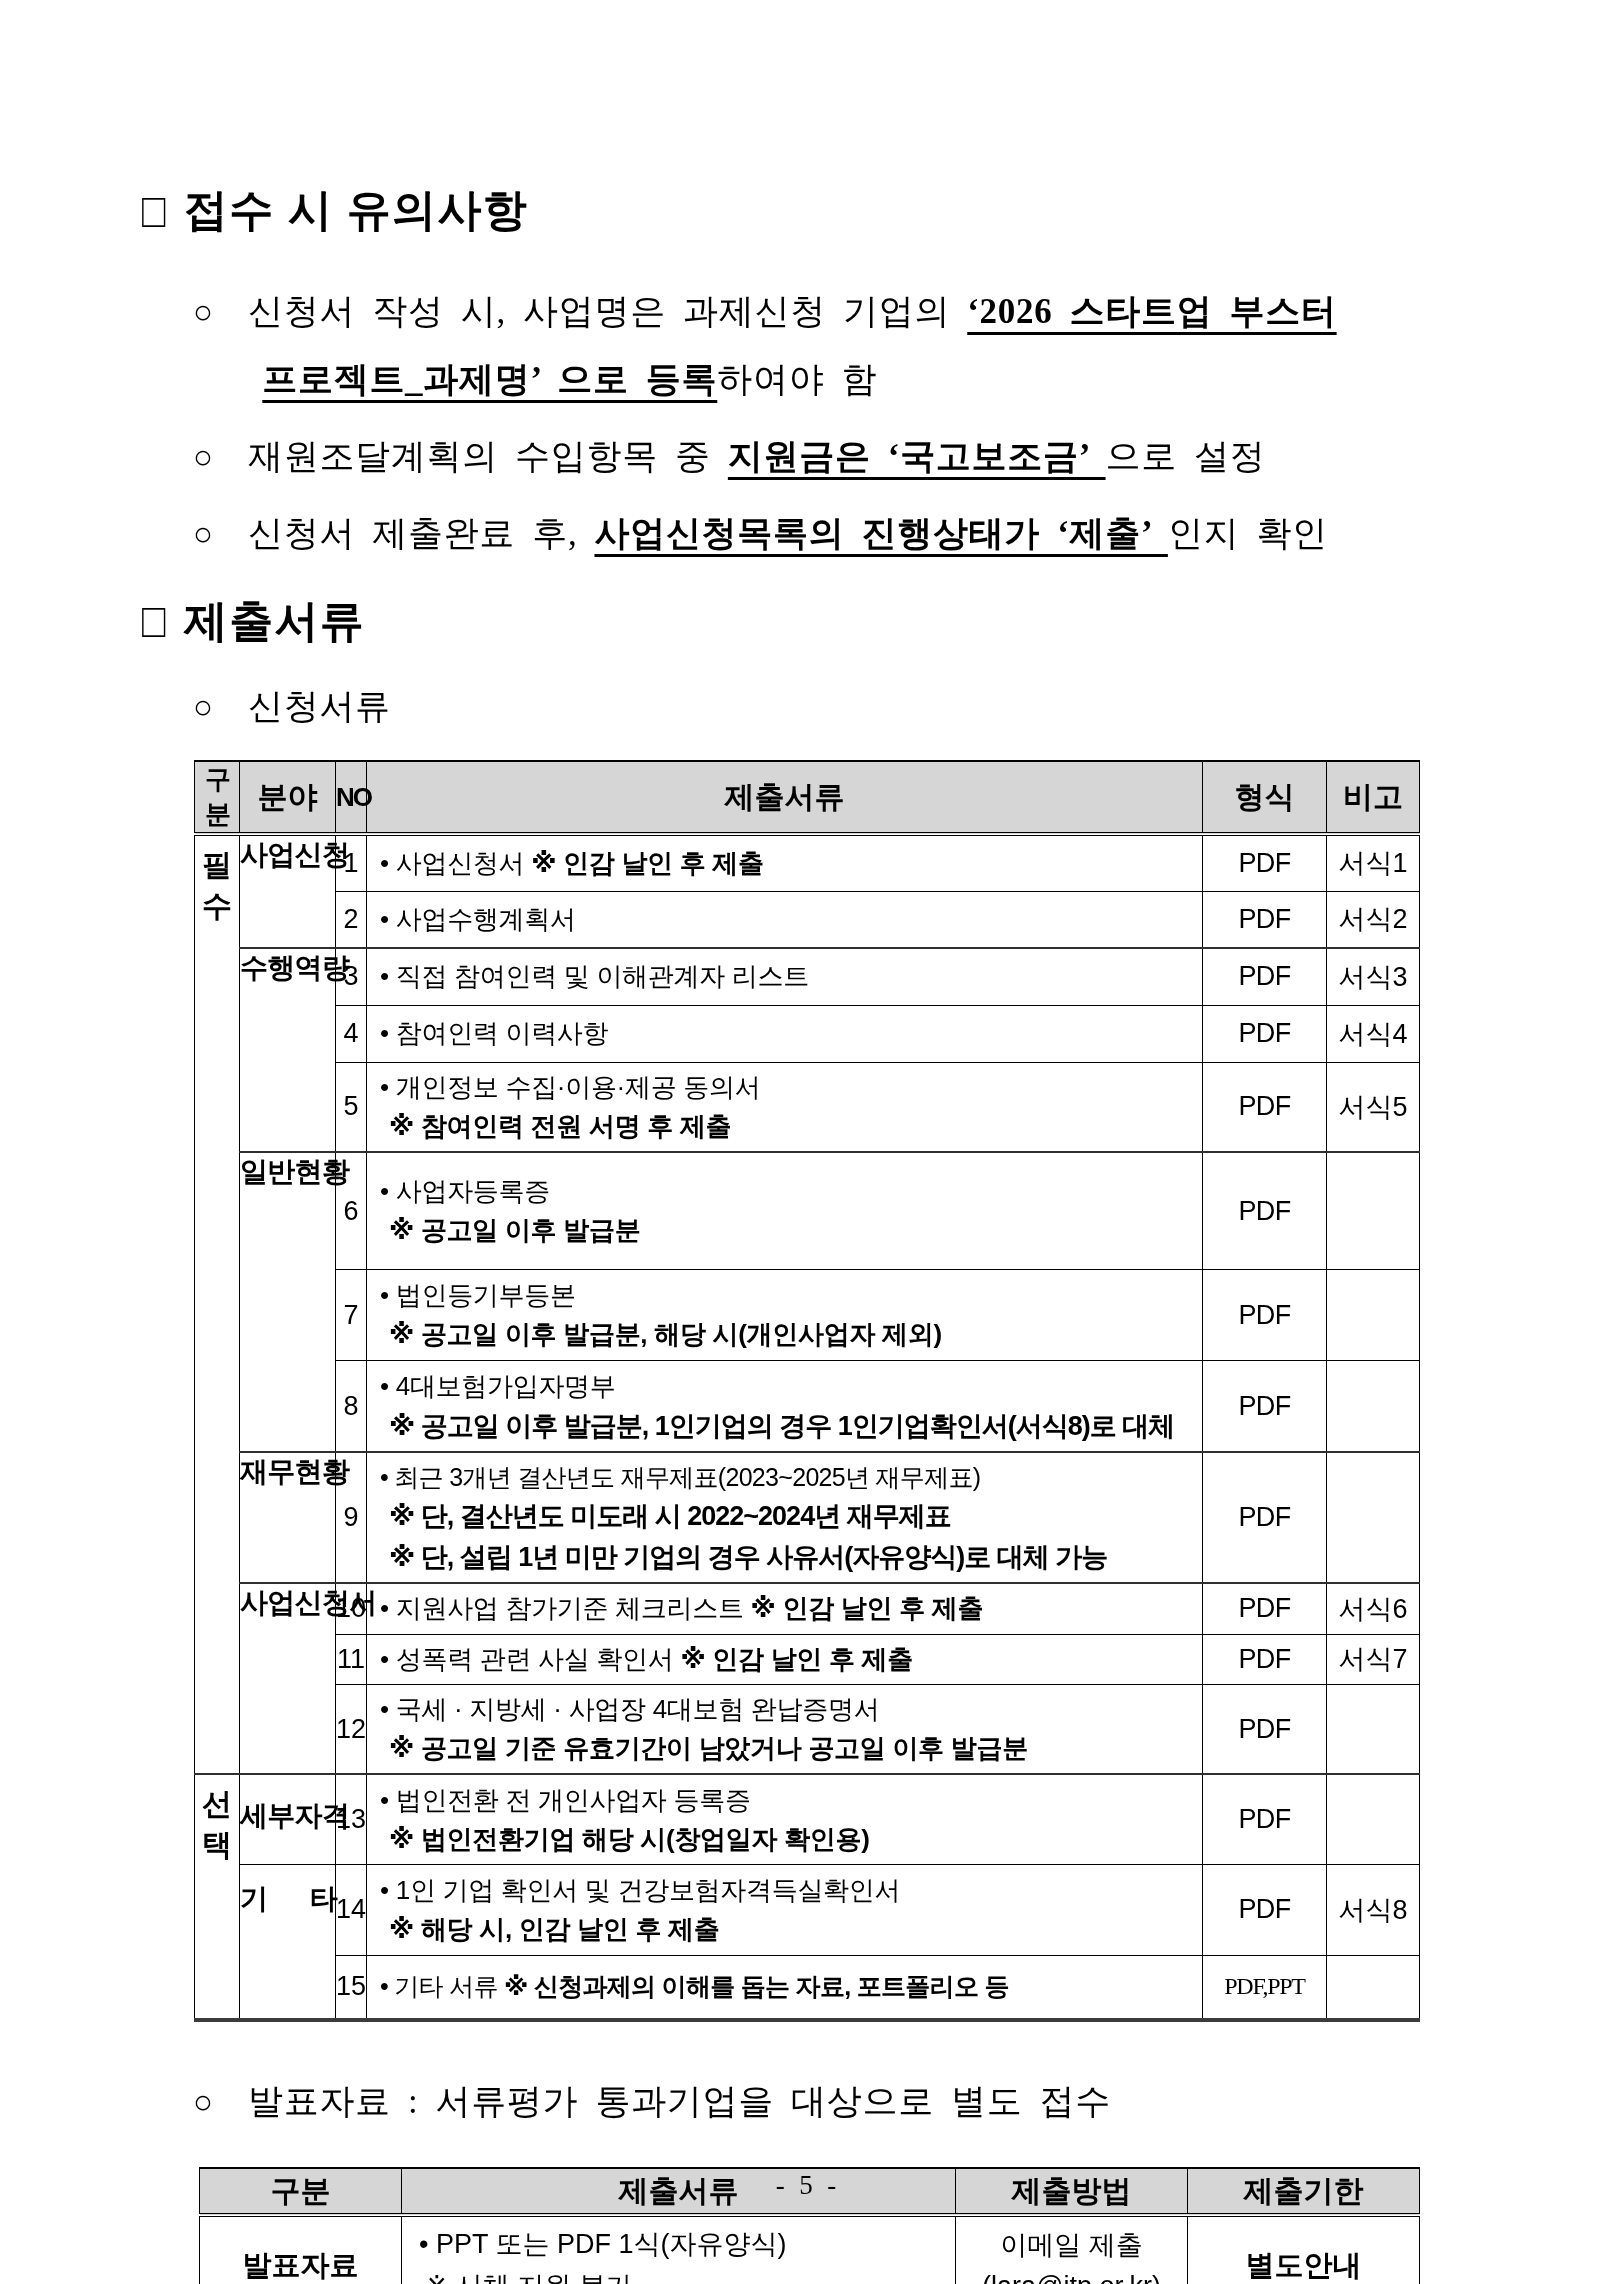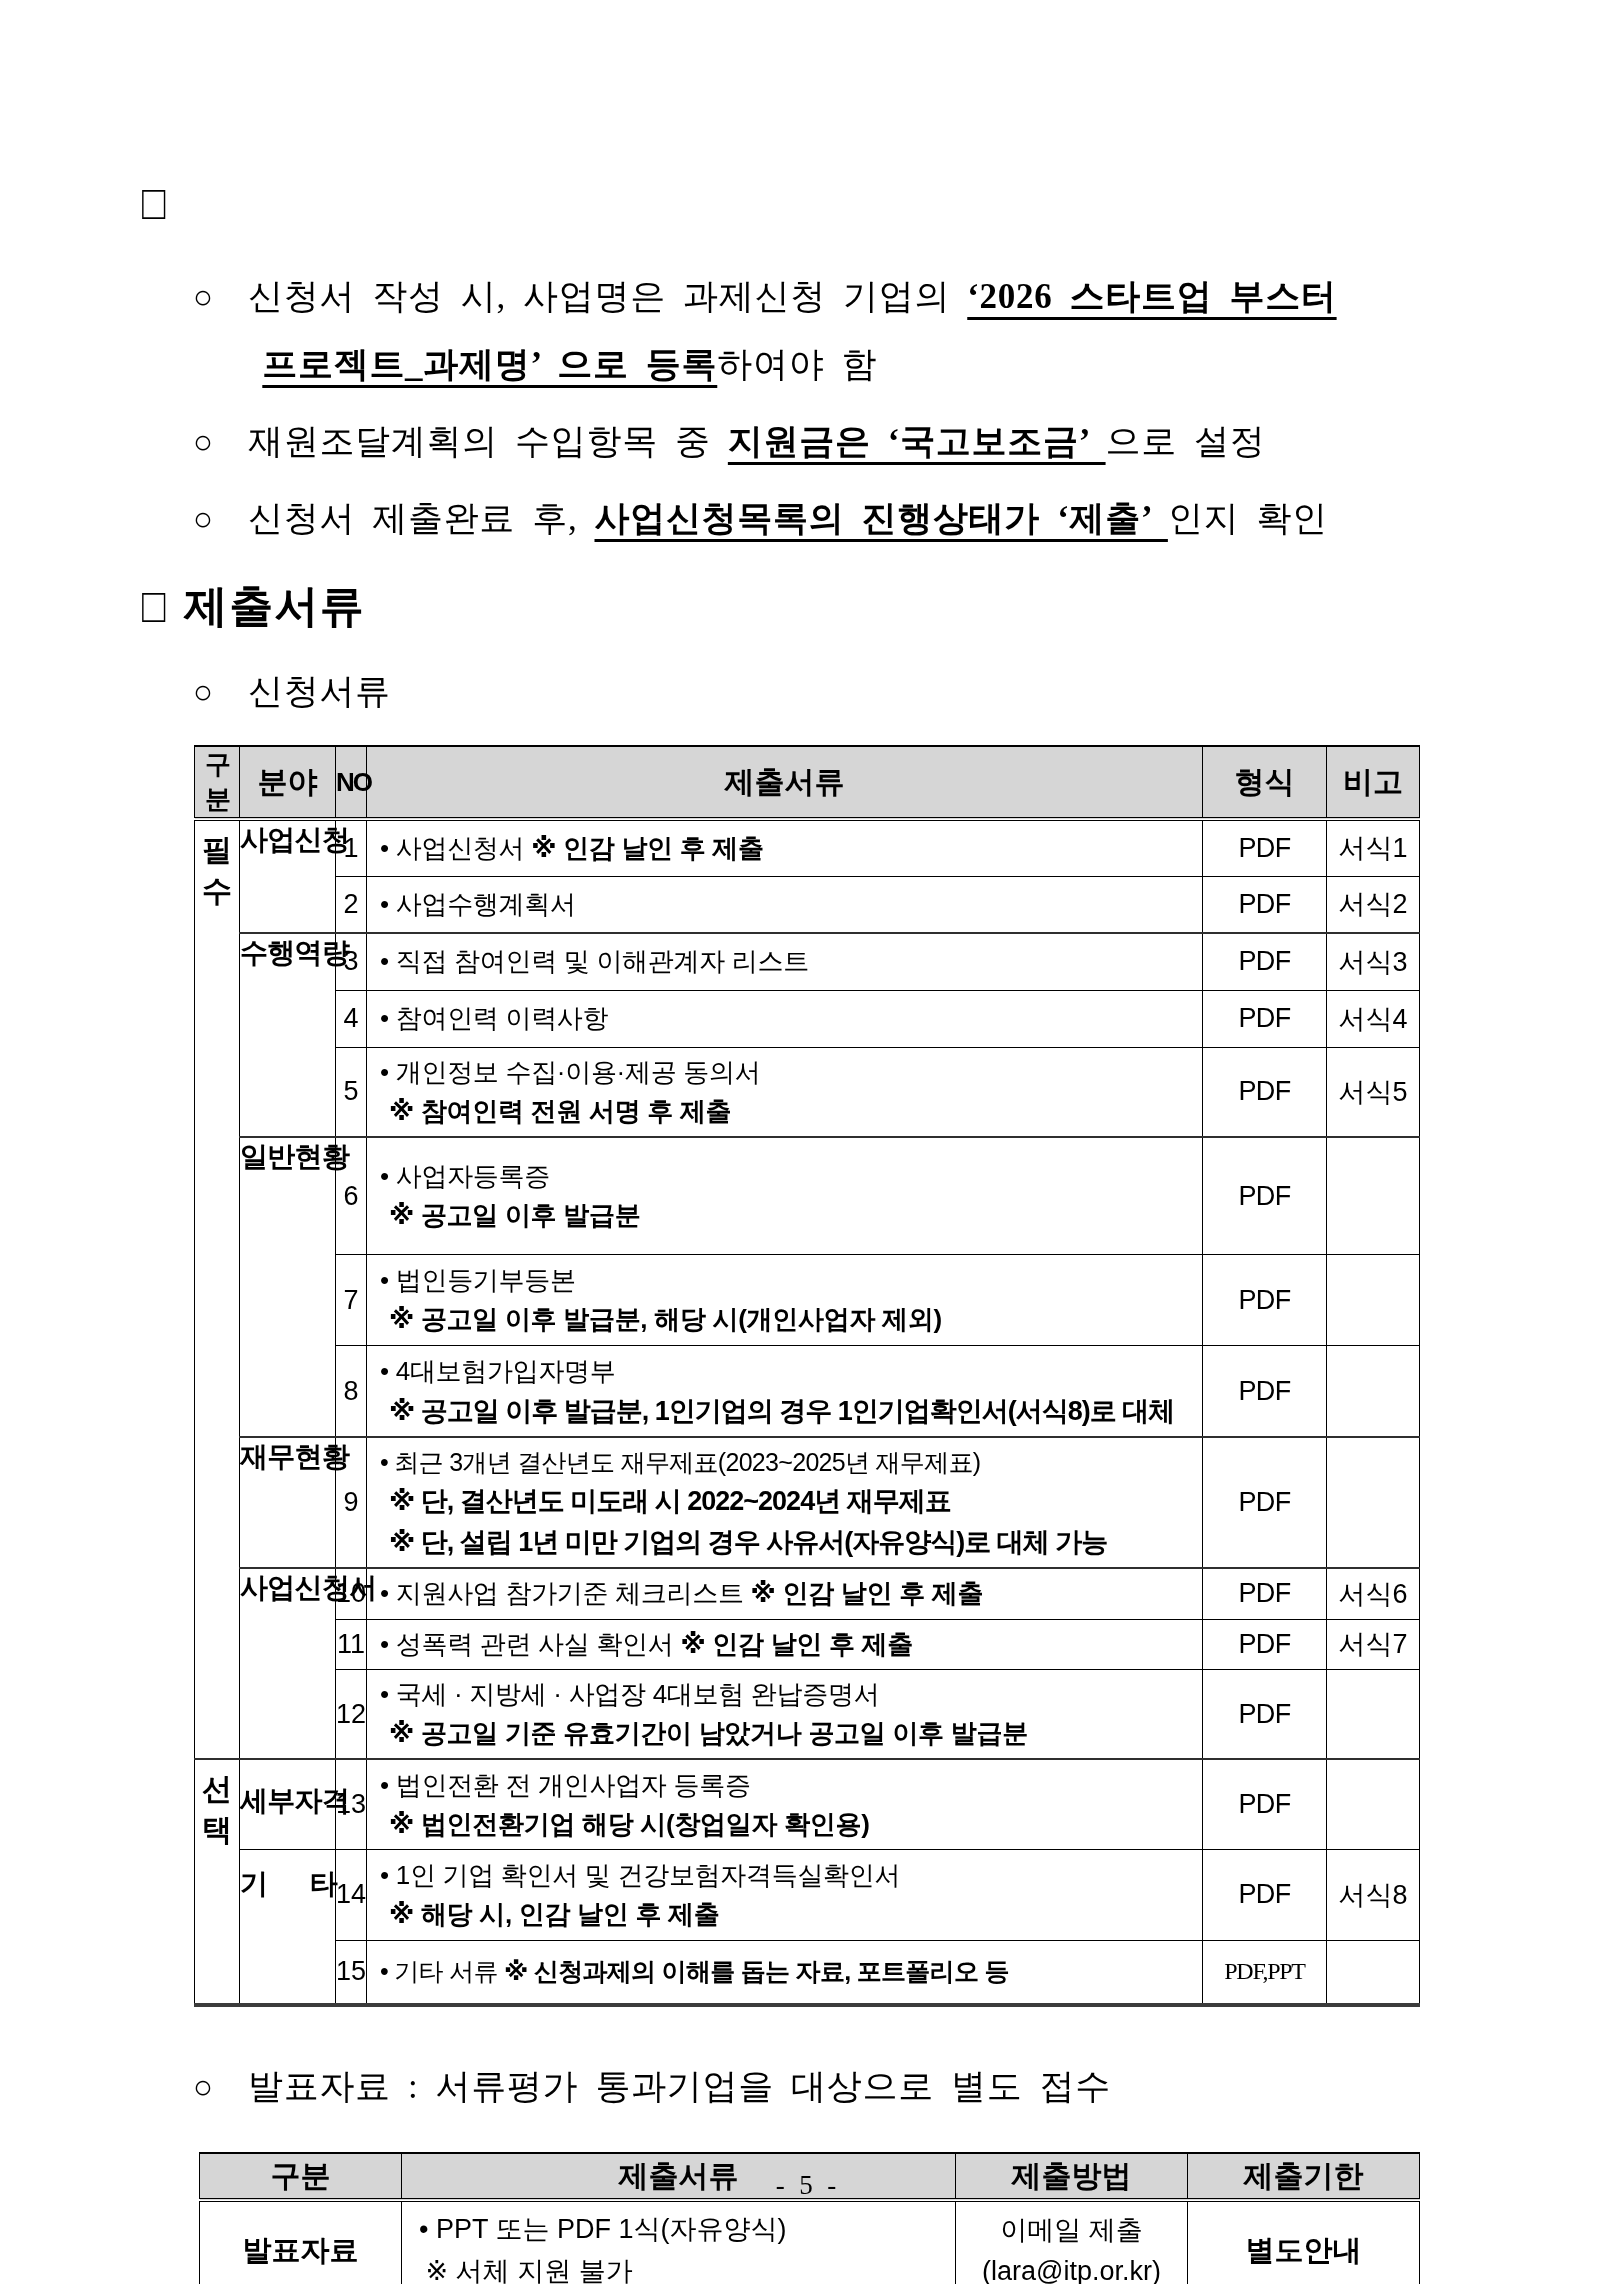--- a/index.html
+++ b/index.html
@@ -103,20 +103,21 @@
   }
 </style>
 </head>
 <body>
 
 <div class="page">
   <div class="content">
 
     <h2 class="h1">
       <span class="sq">□</span>
+      <span>접수 시 유의사항</span>
     </h2>
 
     <div class="bl">
       <span class="circ">○</span>
       <span class="bt">
         <span>신청서 작성 시, 사업명은 과제신청 기업의 </span><span class="u">‘2026 스타트업 부스터</span><br>
         <span class="u ind2">프로젝트_과제명’ 으로 등록</span><span>하여야 함</span>
       </span>
     </div>
 

